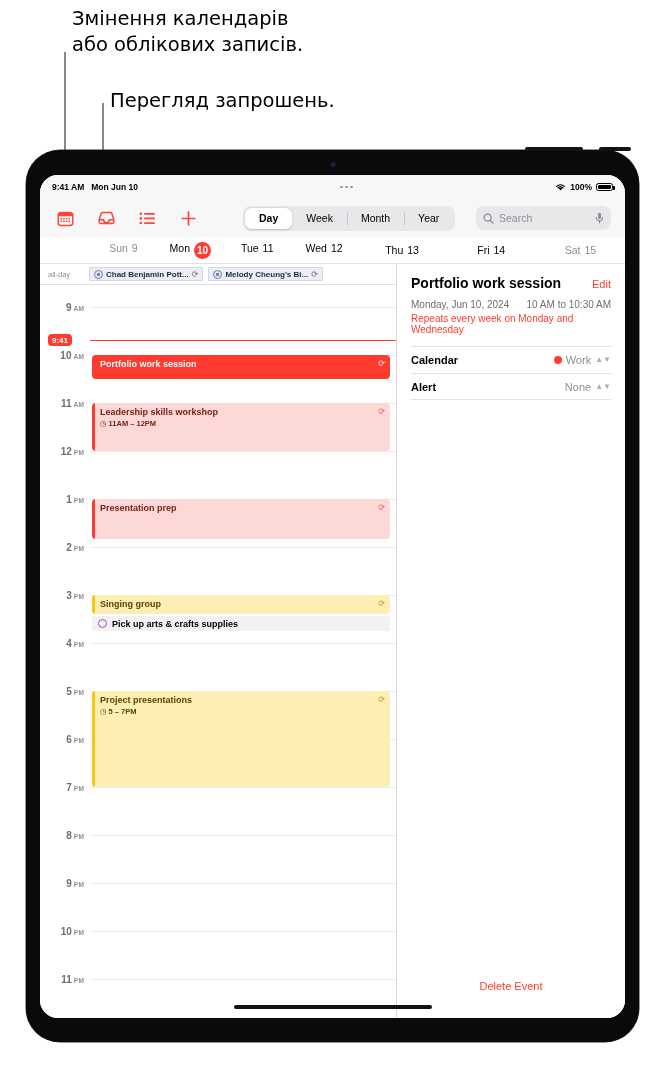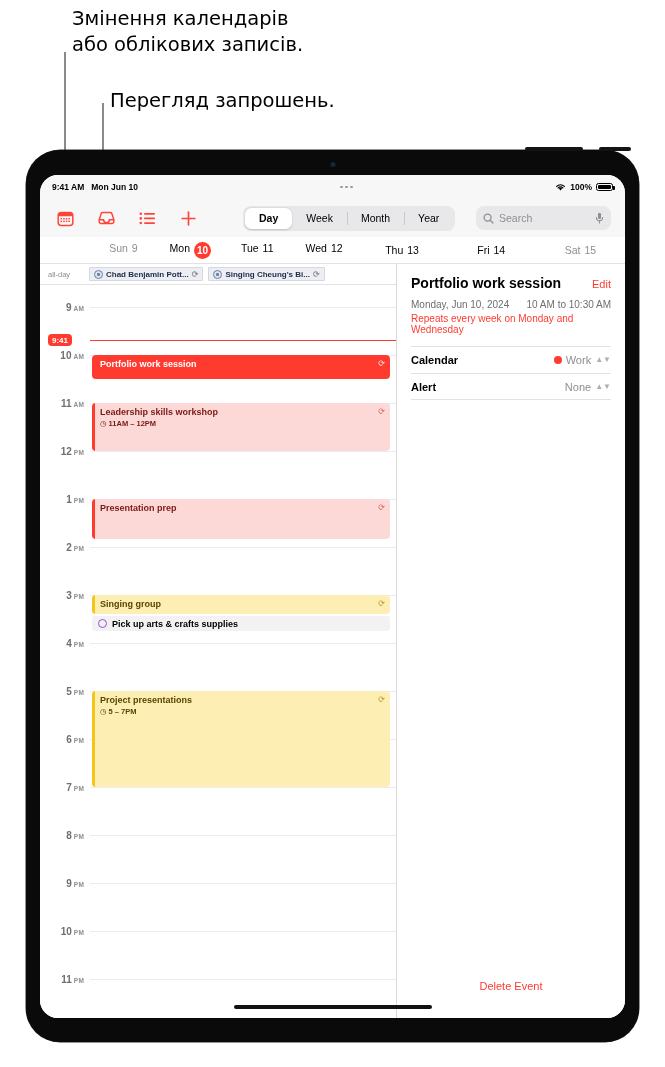--- a/index.html
+++ b/index.html
@@ -456,21 +456,21 @@
 
           <div class="allday">
             <span class="allday-label">all-day</span>
             <div class="ad-chip">
               <span class="ad-ico"></span>
               <span class="ad-txt">Chad Benjamin Pott...</span>
               <span class="rep">⟳</span>
             </div>
             <div class="ad-chip">
               <span class="ad-ico"></span>
-              <span class="ad-txt">Singing Cheung's Bi...</span>
+              <span class="ad-txt">Melody Cheung's Bi...</span>
               <span class="rep">⟳</span>
             </div>
           </div>
 
           <div class="timeline">
 
             <div class="hourline" style="top:22px;"></div>
             <div class="hourlabel" style="top:22px;">
               <span>9</span><em>AM</em></div>
             <div class="hourline" style="top:70px;"></div>

